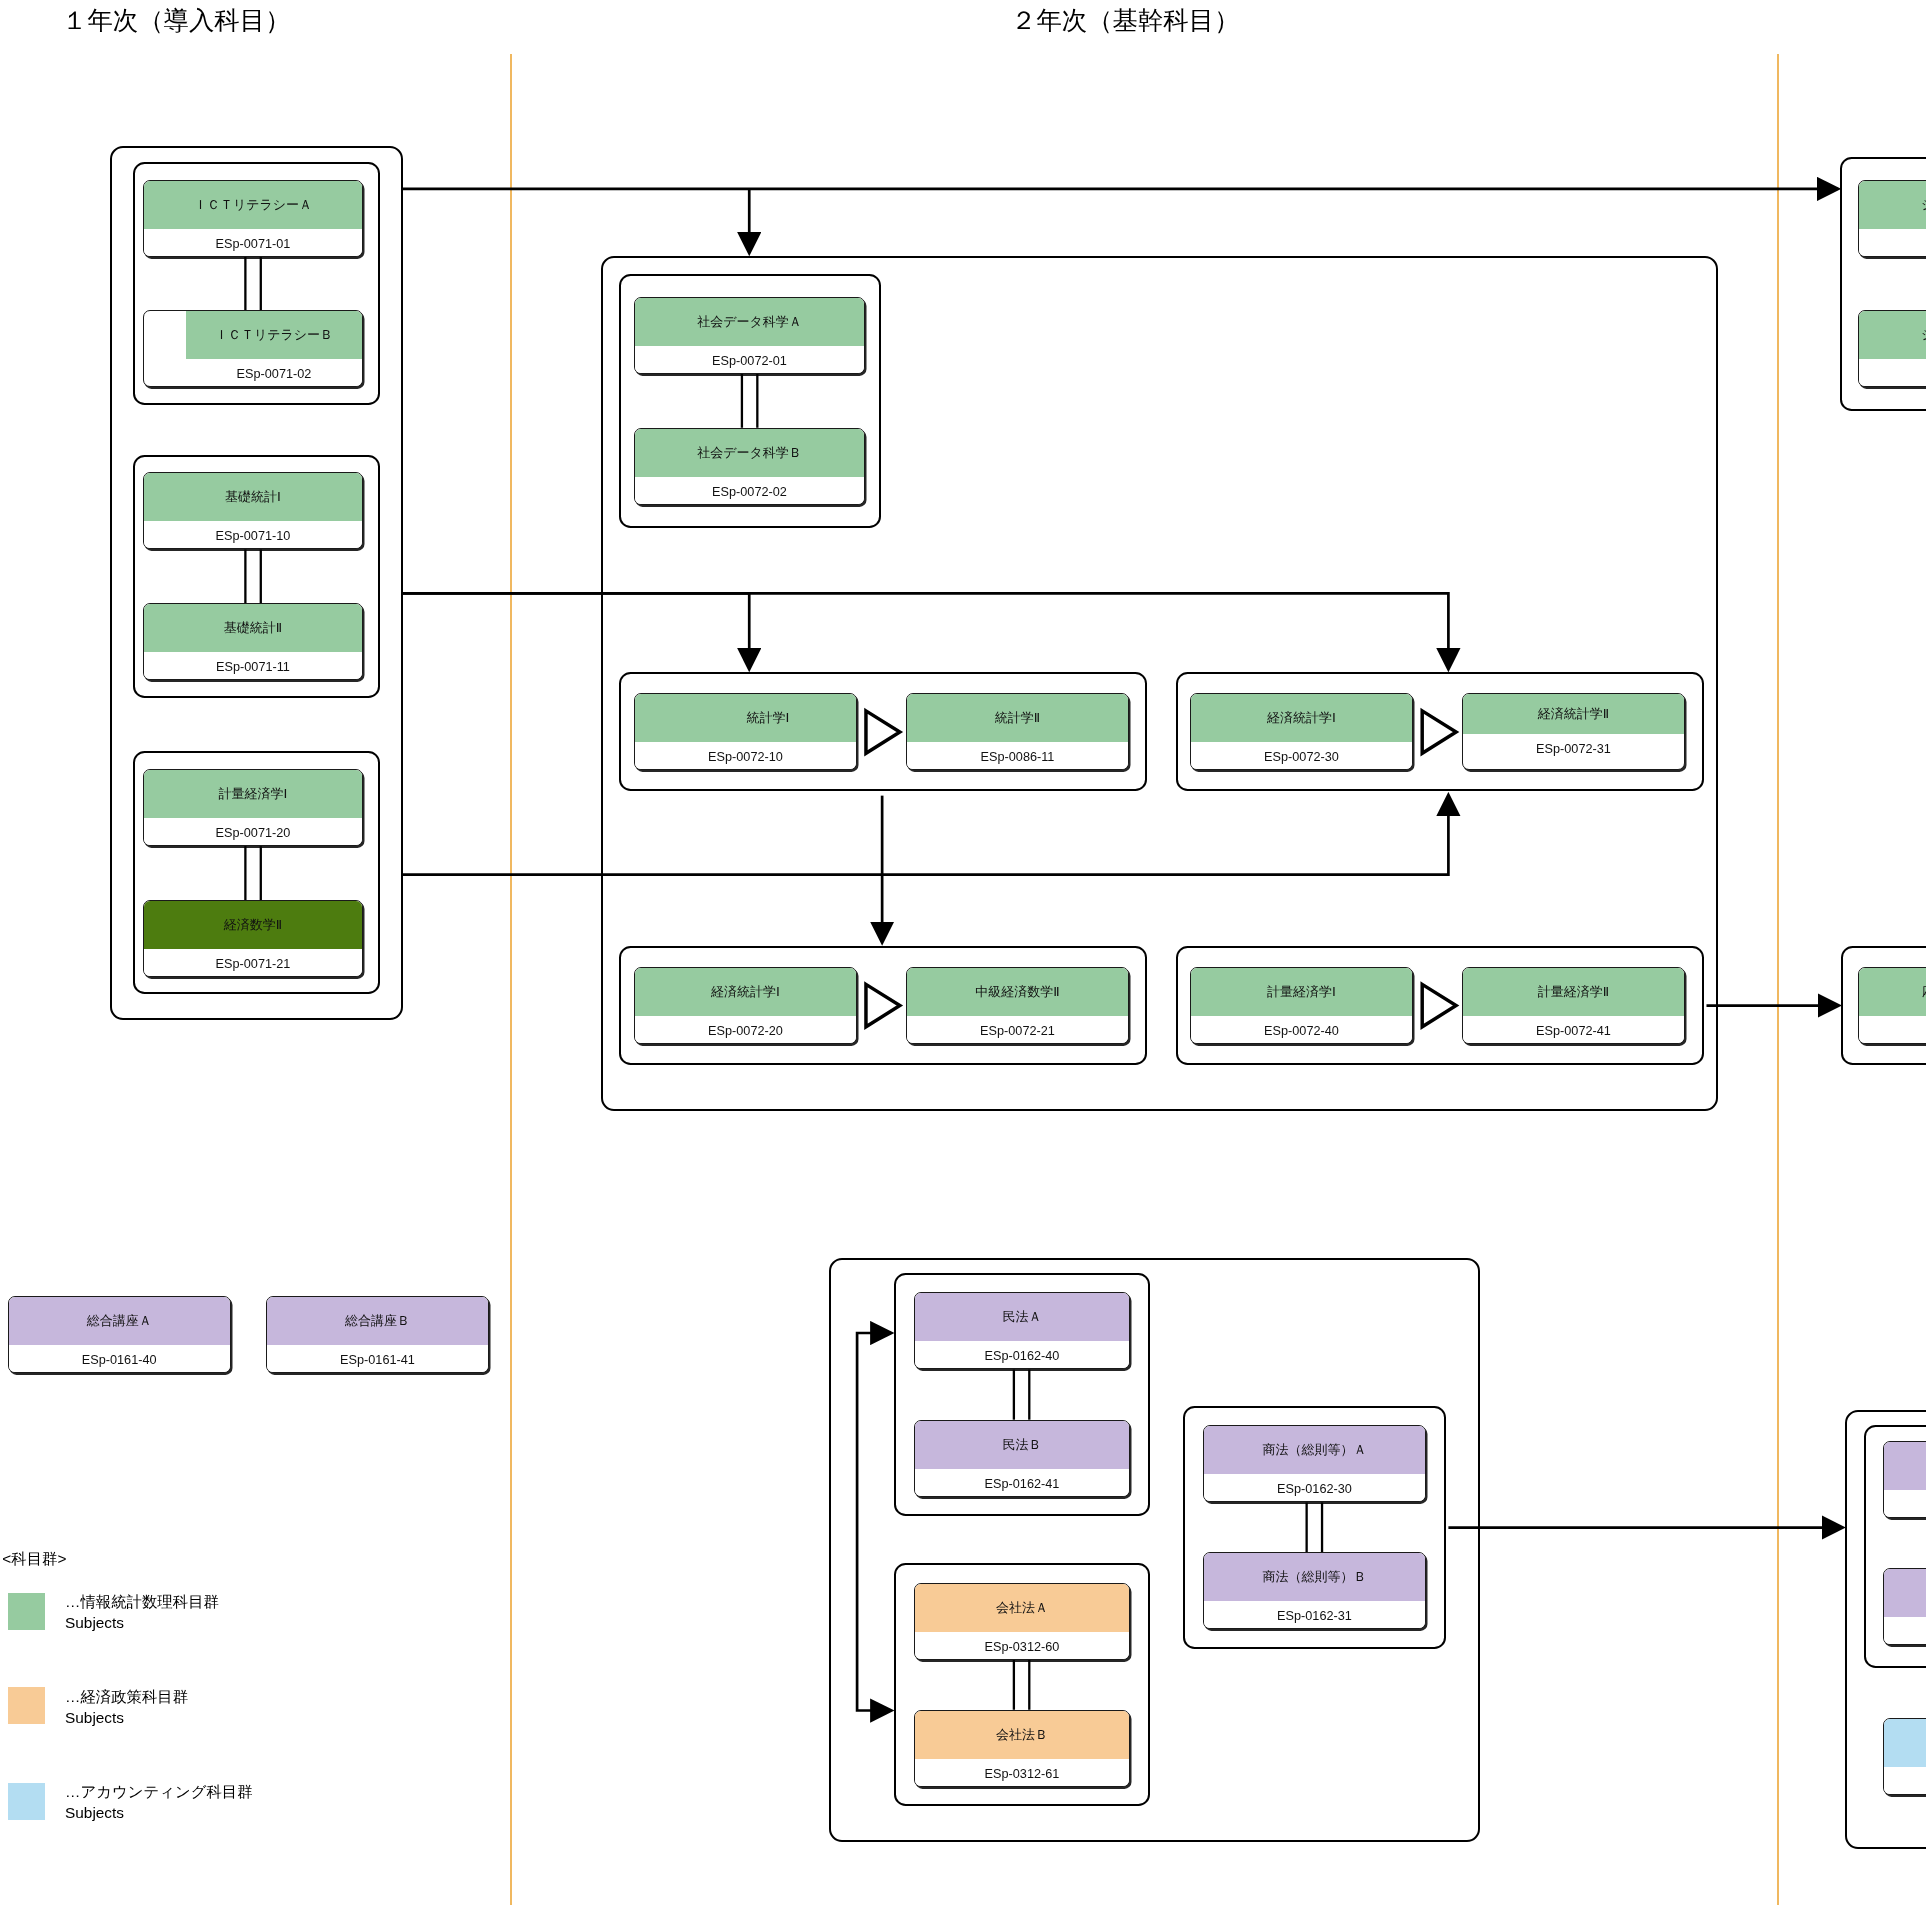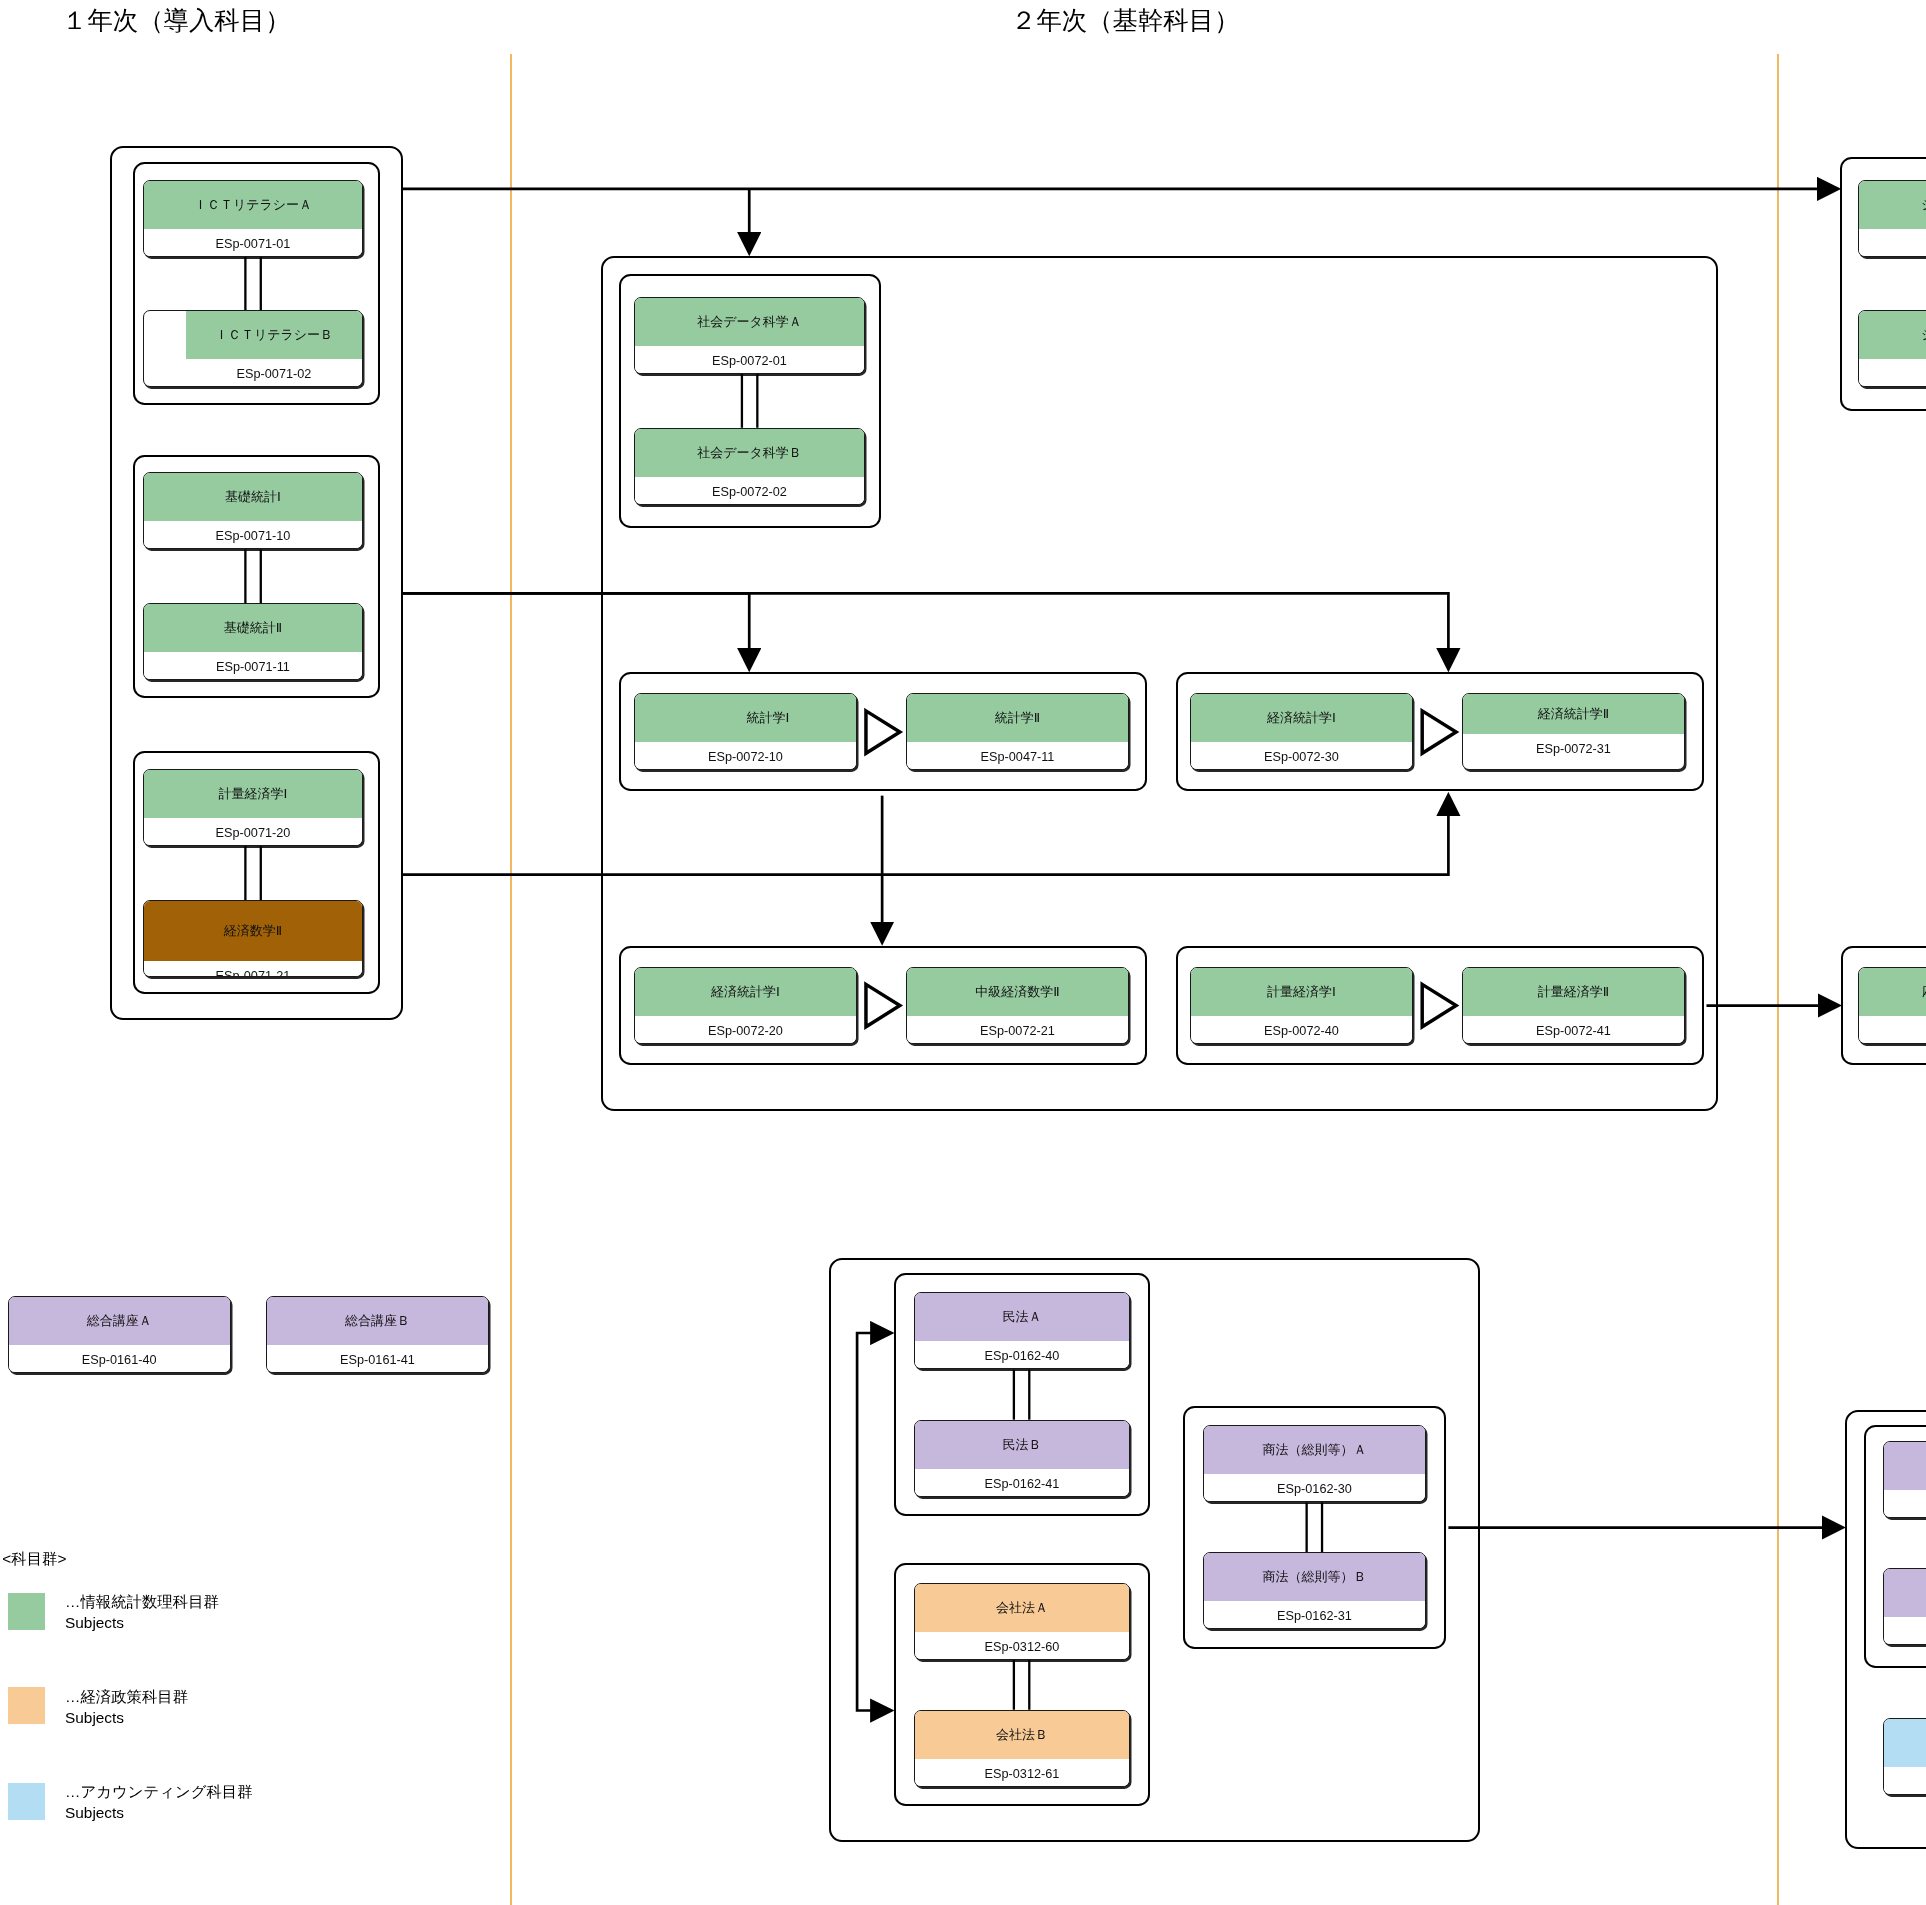--- a/index.html
+++ b/index.html
@@ -137,38 +137,38 @@
       </div>
       <div class="card" style="left: 143px; top: 603px; width: 220px; height: 77px;">
         <div class="t" style="background: rgb(150, 203, 160); height: 48px;">基礎統計Ⅱ</div>
         <div class="c" style="height: 29px;">ESp-0071-11</div>
       </div>
       <div class="card" style="left: 143px; top: 769px; width: 220px; height: 77px;">
         <div class="t" style="background: rgb(150, 203, 160); height: 48px;">計量経済学Ⅰ</div>
         <div class="c" style="height: 29px;">ESp-0071-20</div>
       </div>
       <div class="card" style="left: 143px; top: 900px; width: 220px; height: 77px;">
-        <div class="t" style="background: #a16207; height: 60px;">経済数学Ⅱ</div>
+        <div class="t" style="background: #4d7c0f; height: 48px;">経済数学Ⅱ</div>
         <div class="c" style="height: 29px;">ESp-0071-21</div>
       </div>
       <div class="card" style="left: 634px; top: 297px; width: 231px; height: 77px;">
         <div class="t" style="background: rgb(150, 203, 160); height: 48px;">社会データ科学Ａ</div>
         <div class="c" style="height: 29px;">ESp-0072-01</div>
       </div>
       <div class="card" style="left: 634px; top: 428px; width: 231px; height: 77px;">
         <div class="t" style="background: rgb(150, 203, 160); height: 48px;">社会データ科学Ｂ</div>
         <div class="c" style="height: 29px;">ESp-0072-02</div>
       </div>
       <div class="card" style="left: 634px; top: 693px; width: 223px; height: 77px;">
         <div class="t" style="background: rgb(150, 203, 160); height: 48px; padding-left: 47px;">統計学Ⅰ</div>
         <div class="c" style="height: 29px;">ESp-0072-10</div>
       </div>
       <div class="card" style="left: 906px; top: 693px; width: 223px; height: 77px;">
         <div class="t" style="background: rgb(150, 203, 160); height: 48px;">統計学Ⅱ</div>
-        <div class="c" style="height: 29px;">ESp-0047-11</div>
+        <div class="c" style="height: 29px;">ESp-0086-11</div>
       </div>
       <div class="card" style="left: 1190px; top: 693px; width: 223px; height: 77px;">
         <div class="t" style="background: rgb(150, 203, 160); height: 48px;">経済統計学Ⅰ</div>
         <div class="c" style="height: 29px;">ESp-0072-30</div>
       </div>
       <div class="card" style="left: 1462px; top: 693px; width: 223px; height: 77px;">
         <div class="t" style="background: rgb(150, 203, 160); height: 40px;">経済統計学Ⅱ</div>
         <div class="c" style="height: 29px;">ESp-0072-31</div>
       </div>
       <div class="card" style="left: 634px; top: 967px; width: 223px; height: 77px;">

